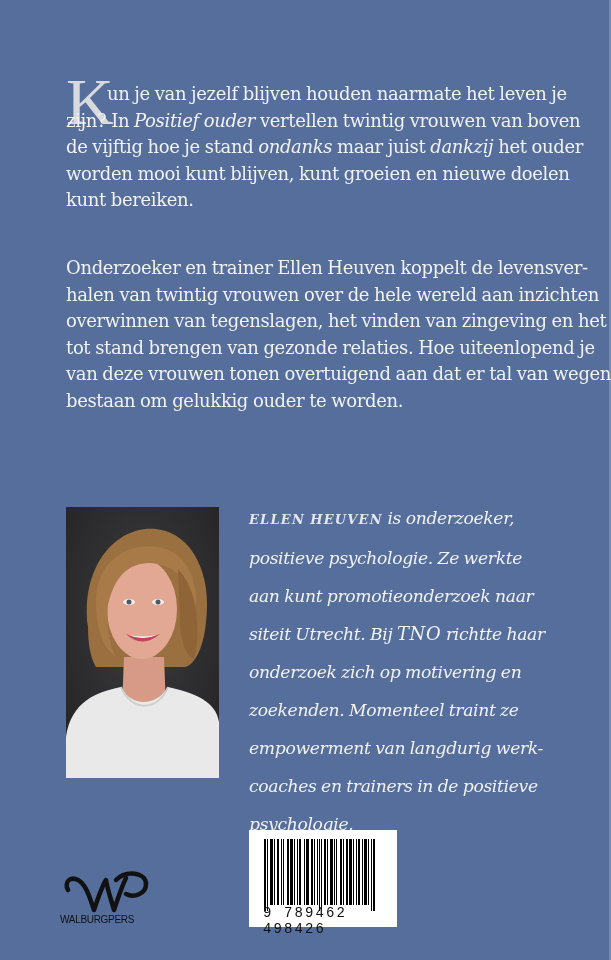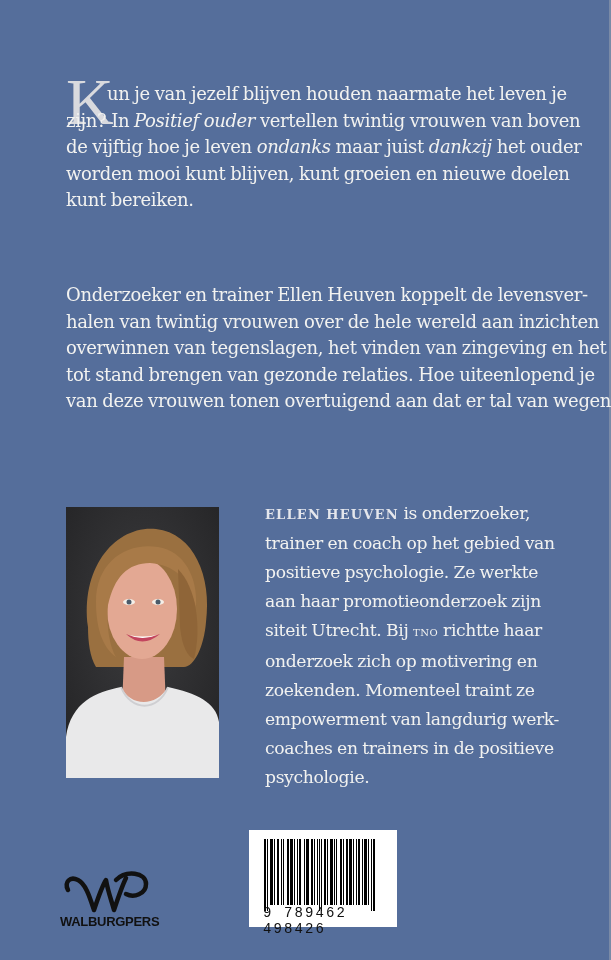--- a/index.html
+++ b/index.html
@@ -2,59 +2,60 @@
 <html><head>
 <meta charset="utf-8">
 <style>
   html, body { margin:0; padding:0; }
   body { width:611px; height:960px; background:#556e9b; overflow:hidden; position:relative;
          font-family:"DejaVu Serif", "Liberation Serif", serif; color:#f2f2f0; }
   .edge { position:absolute; right:0; top:0; width:2px; height:960px; background:#7a8aa6; }
   .p { position:absolute; left:66px; width:490px; font-size:18px; line-height:26.6px; letter-spacing:-0.35px; word-spacing:-0.5px; }
   .p .ln { display:block; white-space:nowrap; }
   #p1 { top:81px; }
-  #p2 { top:282px; }
+  #p2 { top:255px; }
   .dropcap { position:absolute; left:66px; top:72px; font-family:"Liberation Serif", serif; font-size:66px; line-height:60px; color:#d9dade; }
   .indent { padding-left:41px; }
   i { }
   .photo { position:absolute; left:66px; top:507px; width:153px; height:271px; overflow:hidden;
            background:linear-gradient(180deg,#2b2b2d 0%,#3a3a3c 60%,#2e2f33 100%); }
-  .bio { position:absolute; left:265px; top:499px; width:320px; font-size:17.2px; line-height:29px; letter-spacing:-0.35px; word-spacing:-0.5px; }
+  .bio { position:absolute; left:249px; top:499px; width:320px; font-size:17.2px; line-height:38px; letter-spacing:-0.35px; word-spacing:-0.5px;font-style:italic; }
   .bio .ln { display:block; white-space:nowrap; }
   .sc { font-size:13px; font-weight:bold; letter-spacing:1.2px; color:#e4e6ec; }
-  .sc2 { font-size:10px; letter-spacing:0.6px; }
+  .sc2 { font-size:18px; letter-spacing:0.6px; }
   .barcode { position:absolute; left:249px; top:830px; width:148px; height:97px; background:#ffffff; }
   .bars { position:absolute; left:15px; top:9px; width:118px; height:70px; display:flex; align-items:flex-start; }
   .bars span { display:block; height:66px; background:#000; }
   .bars span.g { height:72px; }
   .bcnum { position:absolute; left:14px; top:75px; width:130px; font-family:Liberation Mono, monospace; font-size:14px; letter-spacing:2.1px; color:#111; }
   .logo { position:absolute; left:60px; top:868px; width:90px; height:62px; }
-  .logo-text { position:absolute; left:60px; top:914px; font-family:"Liberation Sans", sans-serif; font-weight:bold; font-size:13px; letter-spacing:-0.3px; color:#111;text-align:center; }
+  .logo-text { position:absolute; left:60px; top:914px; font-family:"Liberation Sans", sans-serif; font-weight:normal; font-size:10px; letter-spacing:-0.3px; color:#111;text-align:center; }
 </style>
 </head>
 <body>
 
 <div class="edge"></div>
 
 <div class="dropcap">K</div>
 
 <div class="p" id="p1">
   <span class="ln indent">un je van jezelf blijven houden naarmate het leven je</span>
   <span class="ln"><span>zijn? In </span><i>Positief ouder</i><span> vertellen twintig vrouwen van boven</span></span>
-  <span class="ln"><span>de vijftig hoe je leven </span><i>ondanks</i><span> maar juist </span><i>dankzij</i><span> het ouder</span></span>
+  <span class="ln"><span>de vijftig hoe je stand </span><i>ondanks</i><span> maar juist </span><i>dankzij</i><span> het ouder</span></span>
   <span class="ln">worden mooi kunt blijven, kunt groeien en nieuwe doelen</span>
   <span class="ln">kunt bereiken.</span>
 </div>
 
 <div class="p" id="p2">
   <span class="ln">Onderzoeker en trainer Ellen Heuven koppelt de levensver-</span>
   <span class="ln">halen van twintig vrouwen over de hele wereld aan inzichten</span>
   <span class="ln">overwinnen van tegenslagen, het vinden van zingeving en het</span>
   <span class="ln">tot stand brengen van gezonde relaties. Hoe uiteenlopend je</span>
   <span class="ln">van deze vrouwen tonen overtuigend aan dat er tal van wegen</span>
+  <span class="ln">bestaan om gelukkig ouder te worden.</span>
 </div>
 
 <div class="photo" title="Portrait of Ellen Heuven">
   <svg width="153" height="271" viewBox="0 0 153 271">
     <defs>
       <radialGradient id="bg" cx="50%" cy="40%" r="70%">
         <stop offset="0" stop-color="#3c3c3e"></stop>
           <stop offset="1" stop-color="#242426"></stop>
       </radialGradient>
     </defs>
@@ -77,23 +78,22 @@
     <path d="M60 127 Q76 142 94 127 Q76 134 60 127Z" fill="#c2455e"></path>
     <path d="M63 128 Q76 134 91 128 Q76 131 63 128Z" fill="#ffffff"></path>
 
     <path d="M0 230 C5 195 30 185 55 180 C65 200 90 200 102 180 C130 186 150 195 153 215 L153 271 L0 271Z" fill="#e9e9ea"></path>
     <path d="M55 180 C65 205 92 205 102 180" fill="none" stroke="#cfcfd2" stroke-width="2"></path>
   </svg>
 </div>
 
 <div class="bio">
   <span class="ln"><span class="sc">ELLEN HEUVEN</span><span> is onderzoeker,</span></span>
-  <span class="ln">trainer en coach op het gebied van</span>
   <span class="ln">positieve psychologie. Ze werkte</span>
-  <span class="ln">aan haar promotieonderzoek zijn</span>
+  <span class="ln">aan kunt promotieonderzoek naar</span>
   <span class="ln"><span>siteit Utrecht. Bij </span><span class="sc2">TNO</span><span> richtte haar</span></span>
   <span class="ln">onderzoek zich op motivering en</span>
   <span class="ln">zoekenden. Momenteel traint ze</span>
   <span class="ln">empowerment van langdurig werk-</span>
   <span class="ln">coaches en trainers in de positieve</span>
   <span class="ln">psychologie.</span>
 </div>
 
 <div class="logo">
   <svg width="90" height="50" viewBox="0 0 90 50">

